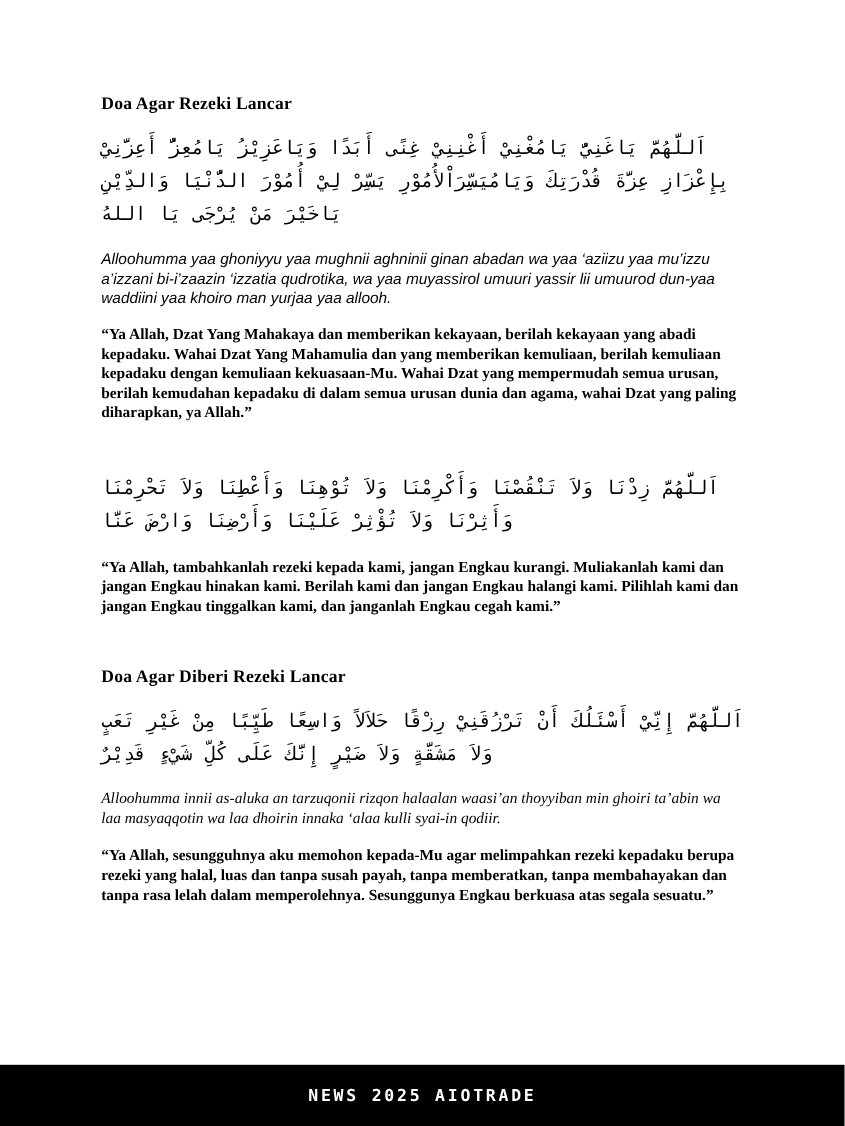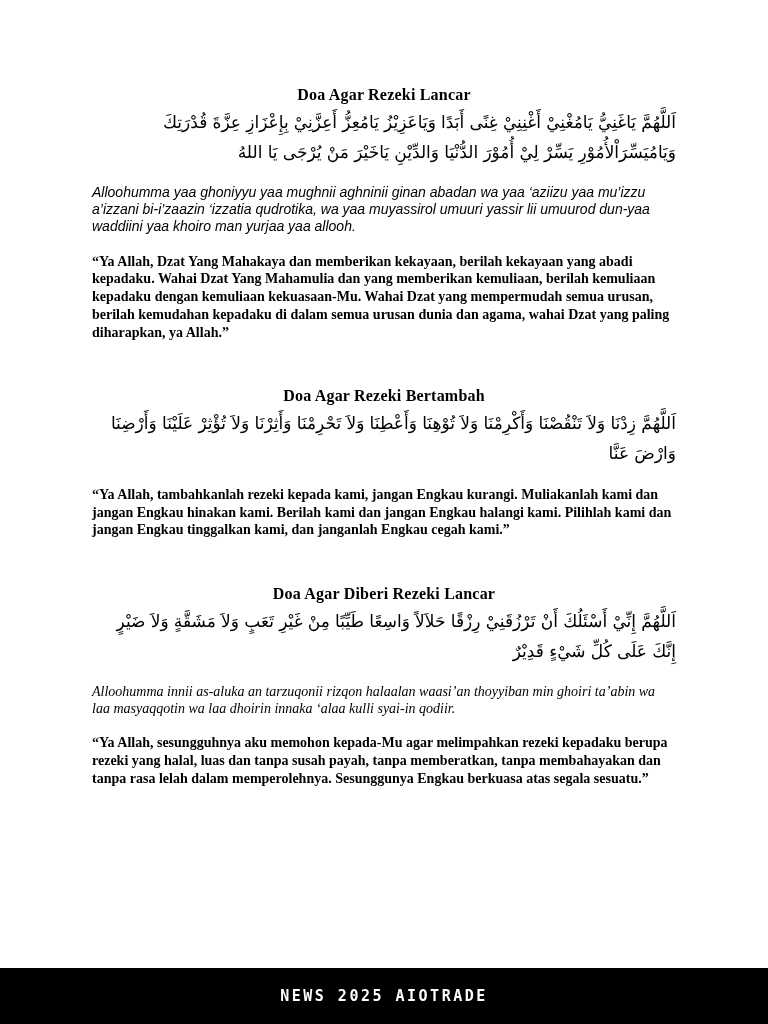--- a/index.html
+++ b/index.html
@@ -17,34 +17,34 @@
     overflow: hidden;
   }
   .content {
     padding: 86px 92px 0 92px;
   }
   .doa-section {
     margin-bottom: 46px;
   }
   .section-title {
     margin: 0;
-    text-align: center;
+    text-align: left;
     font-family: "Liberation Serif", serif;
     font-size: 16px;
     font-weight: bold;
     letter-spacing: 0.2px;
   }
   .arabic {
     direction: rtl;
     unicode-bidi: embed;
-    text-align: right;
-    font-family: Liberation Serif, serif;
+    text-align: left;
+    font-family: Liberation Mono, monospace;
     font-size: 17px;
     line-height: 1.75;
-    margin: 4px 0 0 0;
+    margin: 18px 0 0 0;
     word-spacing: 1px;
   }
   .translit {
     font-style: italic;
     font-size: 14px;
     line-height: 1.24;
     margin: 16px 0 0 0;
   }
   .translit-sans {
     font-family: "Liberation Sans", sans-serif;
@@ -85,21 +85,20 @@
   <div class="content">
 
     <section class="doa-section">
       <h2 class="section-title">Doa Agar Rezeki Lancar</h2>
       <p class="arabic" dir="rtl">اَللَّهُمَّ يَاغَنِيُّ يَامُغْنِيْ أَغْنِنِيْ غِنًى أَبَدًا وَيَاعَزِيْزُ يَامُعِزُّ أَعِزَّنِيْ بِإِعْزَازِ عِزَّةَ قُدْرَتِكَ وَيَامُيَسِّرَاْلأُمُوْرِ يَسِّرْ لِيْ أُمُوْرَ الدُّنْيَا وَالدِّيْنِ يَاخَيْرَ مَنْ يُرْجَى يَا اللهُ</p>
       <p class="translit translit-sans">Alloohumma yaa ghoniyyu yaa mughnii aghninii ginan abadan wa yaa ‘aziizu yaa mu’izzu a’izzani bi-i’zaazin ‘izzatia qudrotika, wa yaa muyassirol umuuri yassir lii umuurod dun-yaa waddiini yaa khoiro man yurjaa yaa allooh.</p>
       <p class="translation">“Ya Allah, Dzat Yang Mahakaya dan memberikan kekayaan, berilah kekayaan yang abadi kepadaku. Wahai Dzat Yang Mahamulia dan yang memberikan kemuliaan, berilah kemuliaan kepadaku dengan kemuliaan kekuasaan-Mu. Wahai Dzat yang mempermudah semua urusan, berilah kemudahan kepadaku di dalam semua urusan dunia dan agama, wahai Dzat yang paling diharapkan, ya Allah.”</p>
     </section>
 
     <section class="doa-section">
-      <h2 class="section-title">Doa Agar Rezeki Bertambah</h2>
       <p class="arabic" dir="rtl">اَللَّهُمَّ زِدْنَا وَلاَ تَنْقُصْنَا وَأَكْرِمْنَا وَلاَ تُوْهِنَا وَأَعْطِنَا وَلاَ تَحْرِمْنَا وَأَثِرْنَا وَلاَ تُؤْثِرْ عَلَيْنَا وَأَرْضِنَا وَارْضَ عَنَّا</p>
       <p class="translation">“Ya Allah, tambahkanlah rezeki kepada kami, jangan Engkau kurangi. Muliakanlah kami dan jangan Engkau hinakan kami. Berilah kami dan jangan Engkau halangi kami. Pilihlah kami dan jangan Engkau tinggalkan kami, dan janganlah Engkau cegah kami.”</p>
     </section>
 
     <section class="doa-section">
       <h2 class="section-title">Doa Agar Diberi Rezeki Lancar</h2>
       <p class="arabic" dir="rtl">اَللَّهُمَّ إِنِّيْ أَسْئَلُكَ أَنْ تَرْزُقَنِيْ رِزْقًا حَلاَلاً وَاسِعًا طَيِّبًا مِنْ غَيْرِ تَعَبٍ وَلاَ مَشَقَّةٍ وَلاَ ضَيْرٍ إِنَّكَ عَلَى كُلِّ شَيْءٍ قَدِيْرٌ</p>
       <p class="translit translit-serif">Alloohumma innii as-aluka an tarzuqonii rizqon halaalan waasi’an thoyyiban min ghoiri ta’abin wa laa masyaqqotin wa laa dhoirin innaka ‘alaa kulli syai-in qodiir.</p>
       <p class="translation">“Ya Allah, sesungguhnya aku memohon kepada-Mu agar melimpahkan rezeki kepadaku berupa rezeki yang halal, luas dan tanpa susah payah, tanpa memberatkan, tanpa membahayakan dan tanpa rasa lelah dalam memperolehnya. Sesunggunya Engkau berkuasa atas segala sesuatu.”</p>
     </section>

